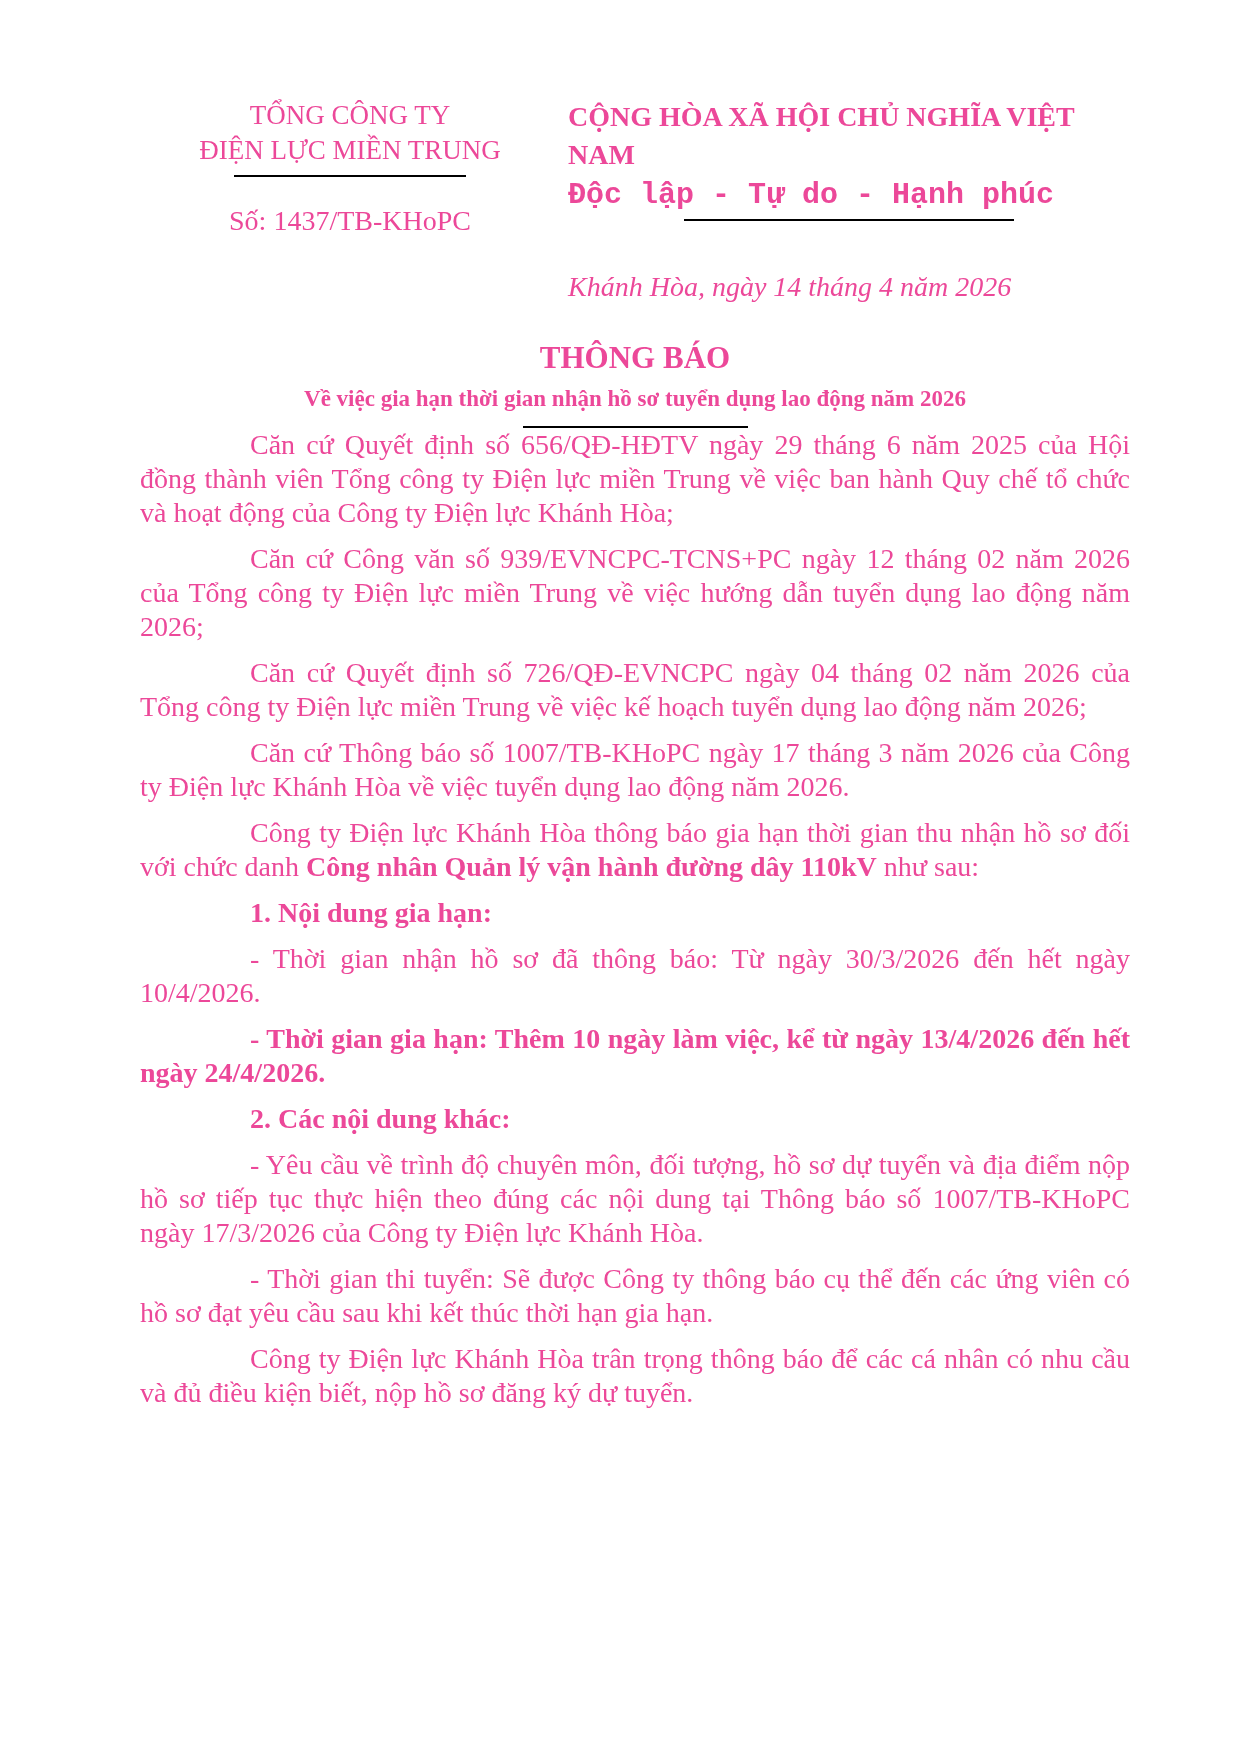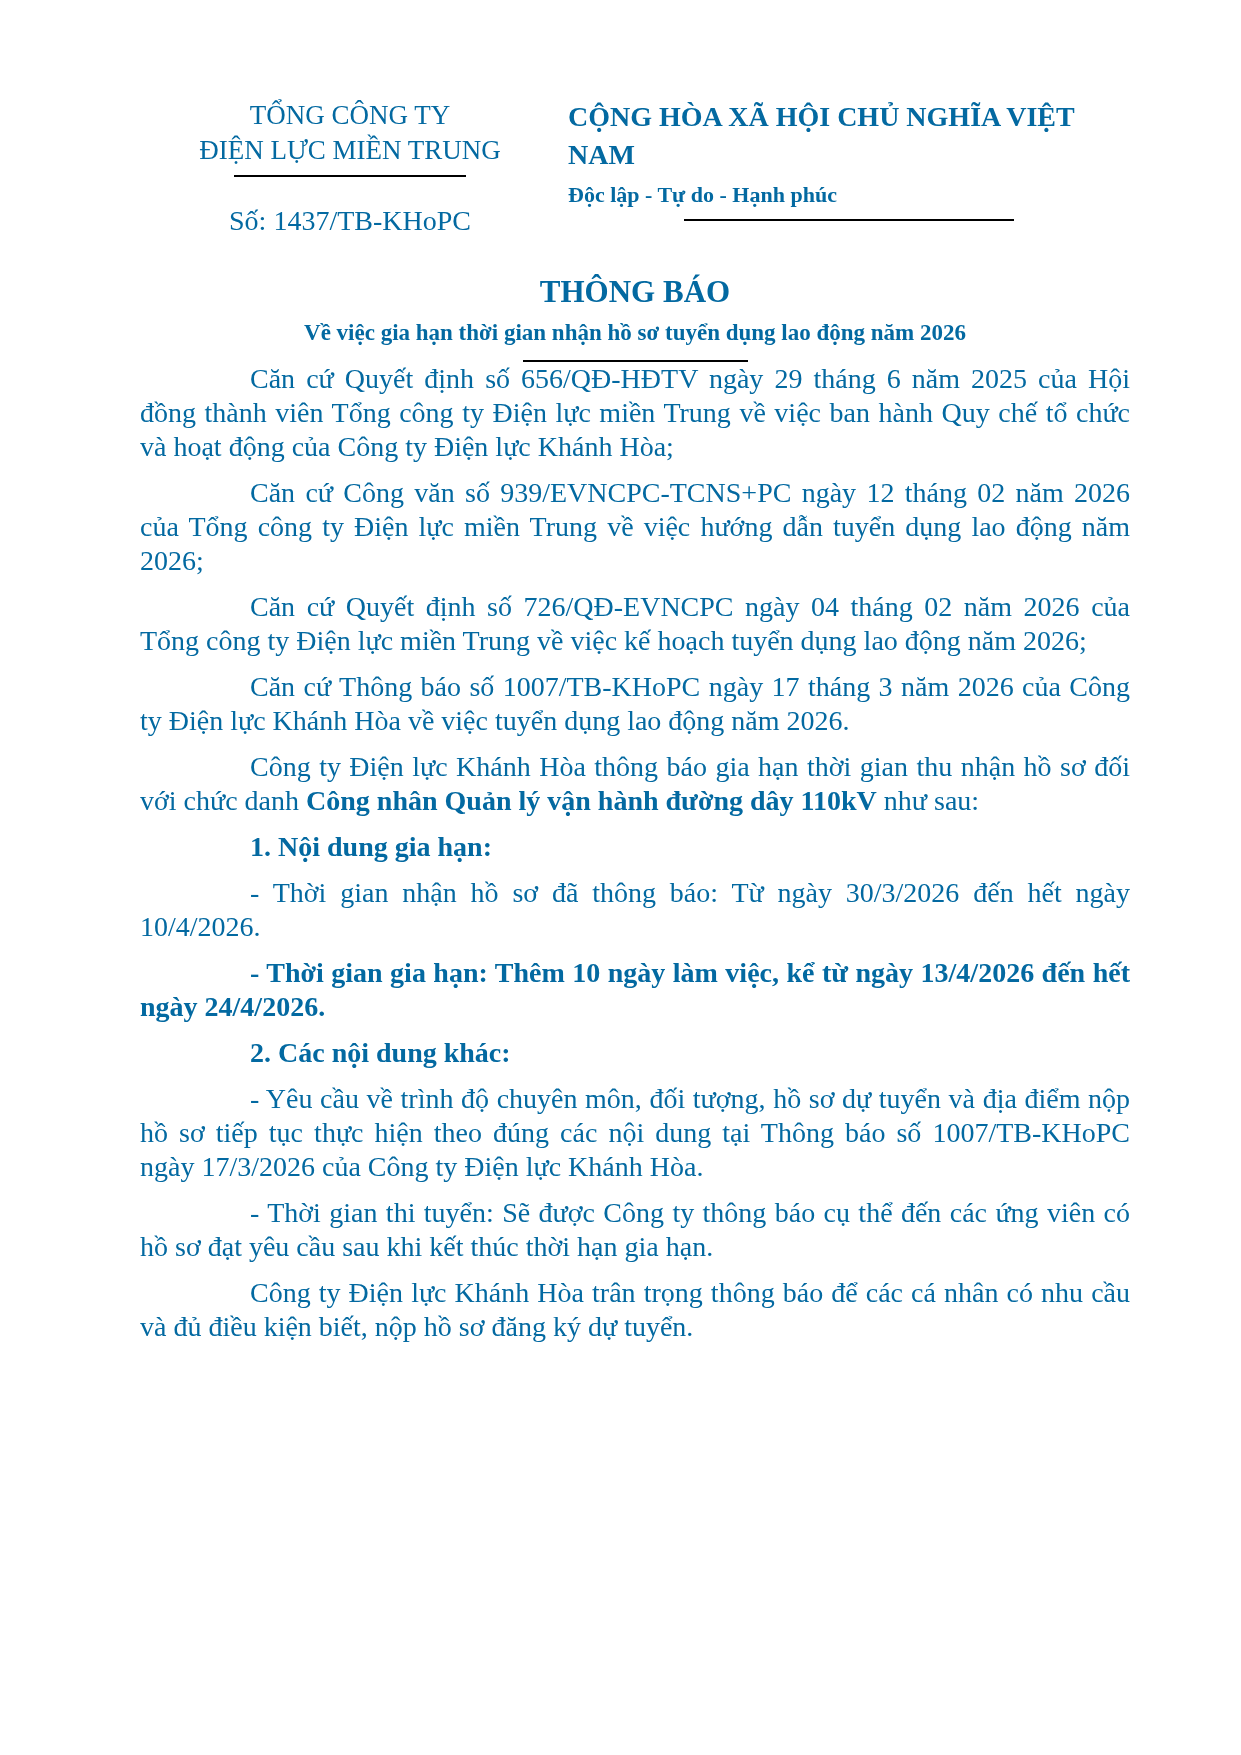--- a/index.html
+++ b/index.html
@@ -1,20 +1,20 @@
 <!DOCTYPE html>
 <html><head>
 <meta charset="utf-8">
 <style>
   html,body { margin:0; padding:0; background:#ffffff; }
   .page {
     position:relative;
     width:1241px; height:1755px;
     background:#ffffff;
-    color:#0369a1;
+    color:#ec4899;
     font-family:"Liberation Serif","DejaVu Serif",serif;
     overflow:hidden;
   }
   .content {
     position:absolute;
     left:140px; top:98px;
     width:990px;
   }
 
   
@@ -22,21 +22,21 @@
   .header-left  { width:420px; text-align:center; }
   .header-right { width:562px; text-align:left; }
 
   .org-line   { font-size:27px; line-height:35px; }
   .org-name   { font-size:28px; line-height:37px; font-weight:bold; }
   .rule       { border-top:2px solid #000; height:0; }
   .rule-left  { width:232px; margin:7px auto 0; }
   .doc-number { font-size:28px; line-height:35px; margin-top:26px; }
 
   .country-line { font-size:28px; line-height:38px; font-weight:bold; }
-  .motto-line   { font-size:22px; line-height:42px; font-weight:bold; }
+  .motto-line   { font-size:30px; line-height:42px; font-weight:bold;font-family:Liberation Mono, monospace; }
   .rule-right   { width:330px; margin:3px auto 0; }
   .dateline     { font-size:28px; line-height:35px; font-style:italic; margin-top:48px; }
 
   
   .title-block  { text-align:center; margin-top:34px; }
   .doc-title    { font-size:31px; line-height:40px; font-weight:bold;text-align:center; }
   .doc-subtitle { font-size:23px; line-height:42px; font-weight:bold; }
   .rule-title   { width:225px; margin:6px auto 0; border-top:2px solid #000; }
 
   
@@ -62,20 +62,21 @@
       <div class="header-left">
         <div class="org-line">TỔNG CÔNG TY</div>
         <div class="org-line">ĐIỆN LỰC MIỀN TRUNG</div>
         <div class="rule rule-left"></div>
         <div class="doc-number">Số: 1437/TB-KHoPC</div>
       </div>
       <div class="header-right">
         <div class="country-line">CỘNG HÒA XÃ HỘI CHỦ NGHĨA VIỆT NAM</div>
         <div class="motto-line">Độc lập - Tự do - Hạnh phúc</div>
         <div class="rule rule-right"></div>
+        <div class="dateline">Khánh Hòa, ngày 14 tháng 4 năm 2026</div>
       </div>
     </div>
 
     <div class="title-block">
       <div class="doc-title">THÔNG BÁO</div>
       <div class="doc-subtitle">Về việc gia hạn thời gian nhận hồ sơ tuyển dụng lao động năm 2026</div>
       <div class="rule rule-title"></div>
     </div>
 
     <div class="body">

